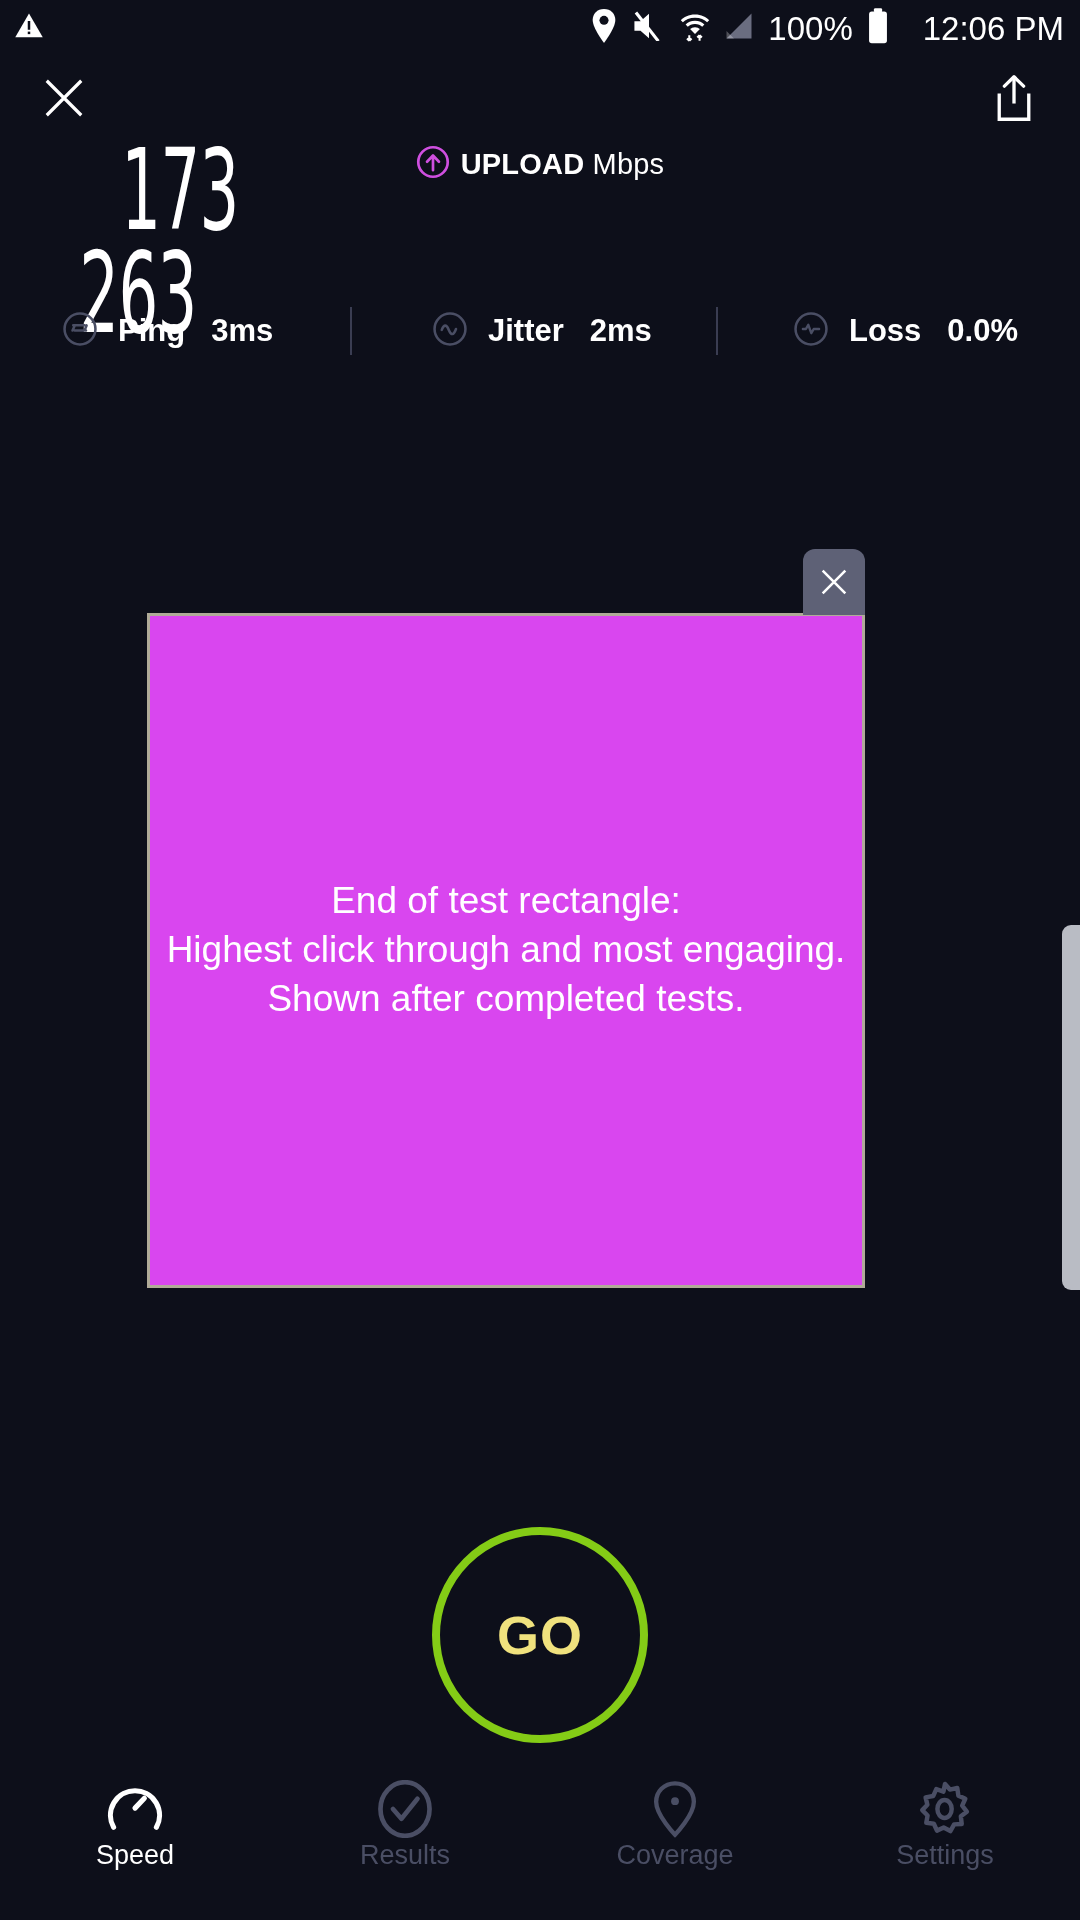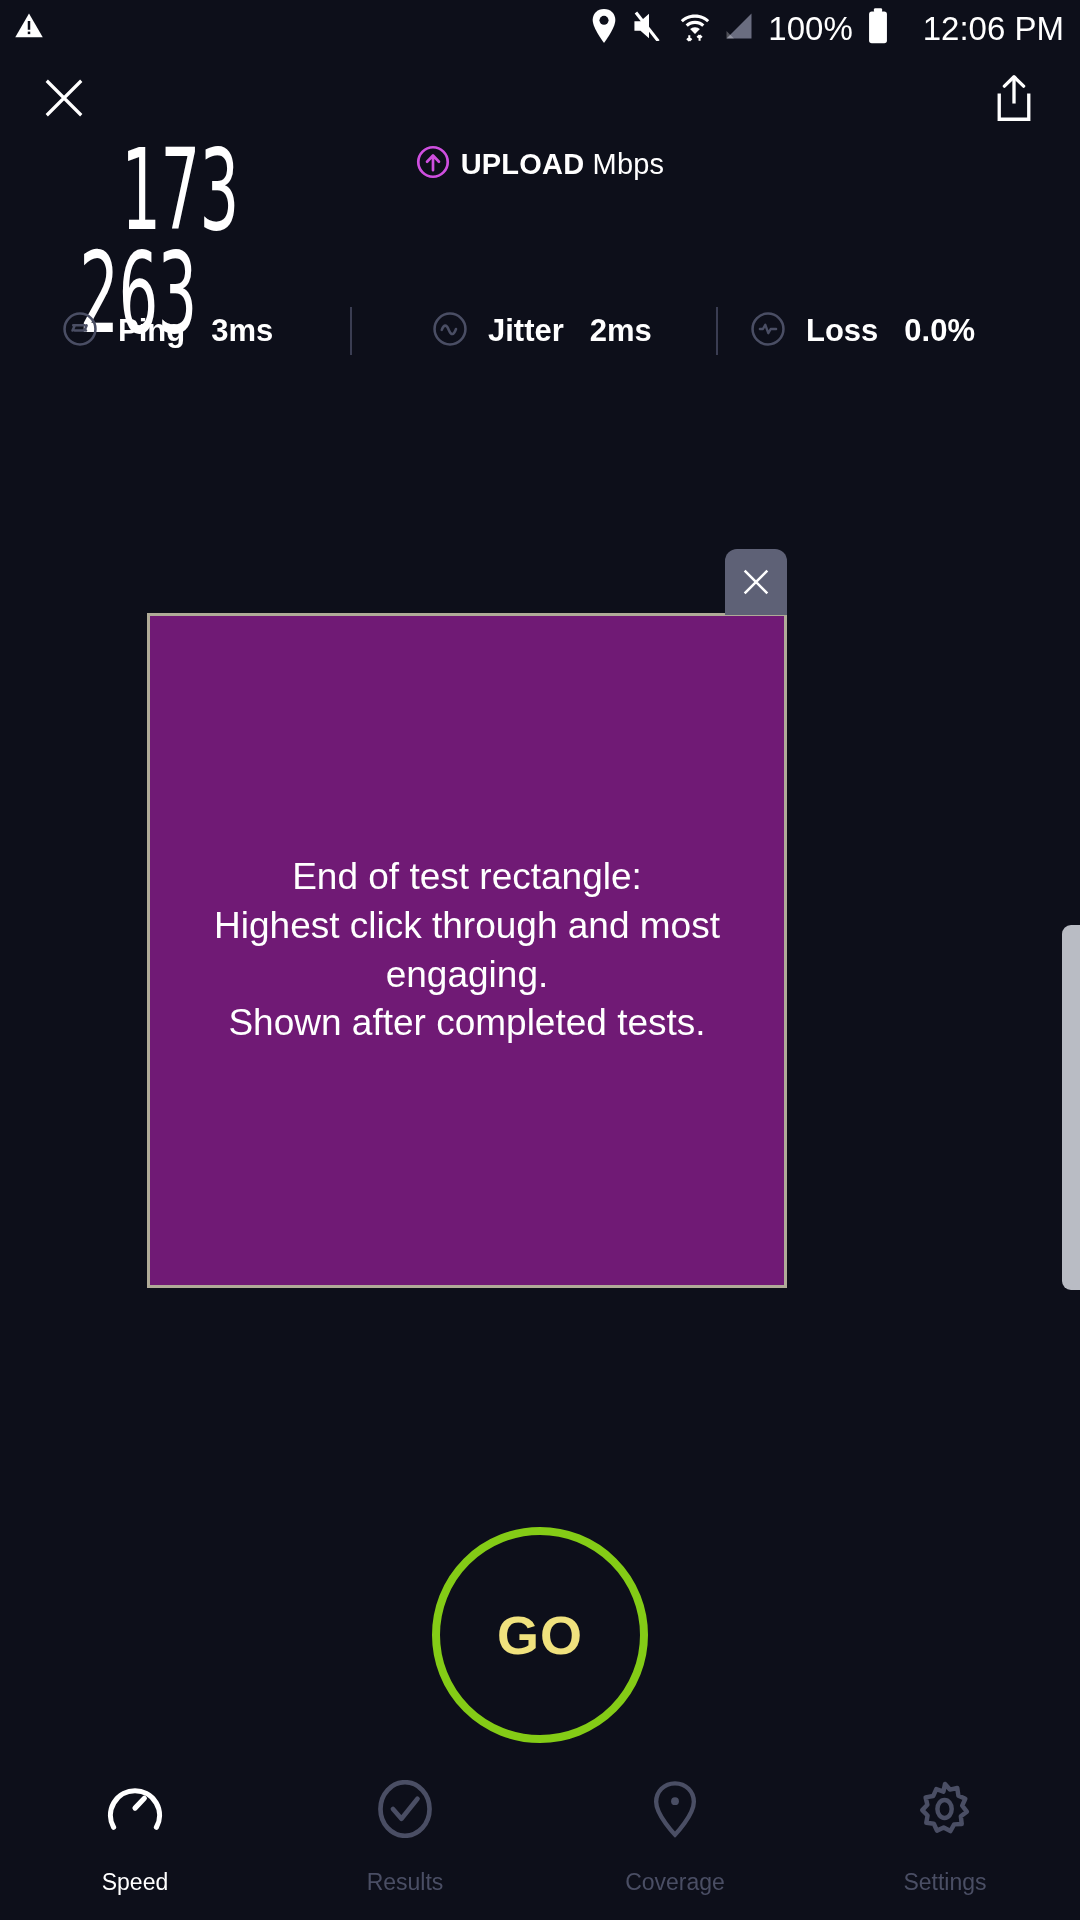--- a/index.html
+++ b/index.html
@@ -108,22 +108,22 @@
     font-size:31px; font-weight:700; color:#ffffff; margin-left:6px;
   }
   .m-divider {
     position:absolute; width:2px; height:48px;
     background:#3a3d52; top:7px;
   }
 
   
   .ad-wrap { position:absolute; left:147px; top:613px; }
   .ad-box {
-    width:640px; height:675px;
-    background:#701a75;
+    width:718px; height:675px;
+    background:#d946ef;
     border:3px solid #b0ab98;
     display:flex; align-items:center; justify-content:center;
     cursor:pointer;
   }
   .ad-text {
     color:#ffffff; font-size:37px; line-height:1.32;
     text-align:center; font-weight:400;
     white-space:pre-line;
   }
   .ad-close {
@@ -164,21 +164,21 @@
     position:absolute; left:0; bottom:0;
     width:1080px; height:160px;
     display:flex;
   }
   .nav-item {
     flex:1; display:flex; flex-direction:column;
     align-items:center; justify-content:flex-start;
     padding-top:18px; cursor:pointer;
   }
   .nav-ico { height:62px; display:flex; align-items:center; justify-content:center; }
-  .nav-lbl { font-size:23px; margin-top:29px; }
+  .nav-lbl { font-size:27px; margin-top:0; }
   .nav-item.active .nav-lbl { color:#ffffff; }
   .nav-item.inactive .nav-lbl { color:#4a4e64; }
 </style>
 </head>
 <body>
 
 <div id="app">
 
   <div class="statusbar">
     <div class="sb-left">
@@ -284,21 +284,21 @@
           <circle cx="12" cy="12" r="10.3" stroke="#4a4e64" stroke-width="1.7" fill="none"></circle>
           <path d="M6.5 12.6 C8 8.8 9.6 8.8 11.2 12.6 C12.8 16.4 14.4 16.4 16 12" stroke="#4a4e64" stroke-width="1.7" fill="none" stroke-linecap="round"></path>
         </svg>
       </span>
       <span class="m-name">Jitter</span>
       <span class="m-val">2ms</span>
     </div>
 
     <div class="m-divider" style="left:716px;"></div>
 
-    <div class="metric" style="left:750px;">
+    <div class="metric" style="left:793px;">
       <span>
         <svg width="36" height="36" viewBox="0 0 24 24">
           <circle cx="12" cy="12" r="10.3" stroke="#4a4e64" stroke-width="1.7" fill="none"></circle>
           <path d="M6.6 12 L8.6 12 L10.2 9.2 L12.2 14.8 L13.8 12 L17.4 12" stroke="#4a4e64" stroke-width="1.6" fill="none" stroke-linecap="round" stroke-linejoin="round"></path>
         </svg>
       </span>
       <span class="m-name">Loss</span>
       <span class="m-val">0.0%</span>
     </div>
   </div>

